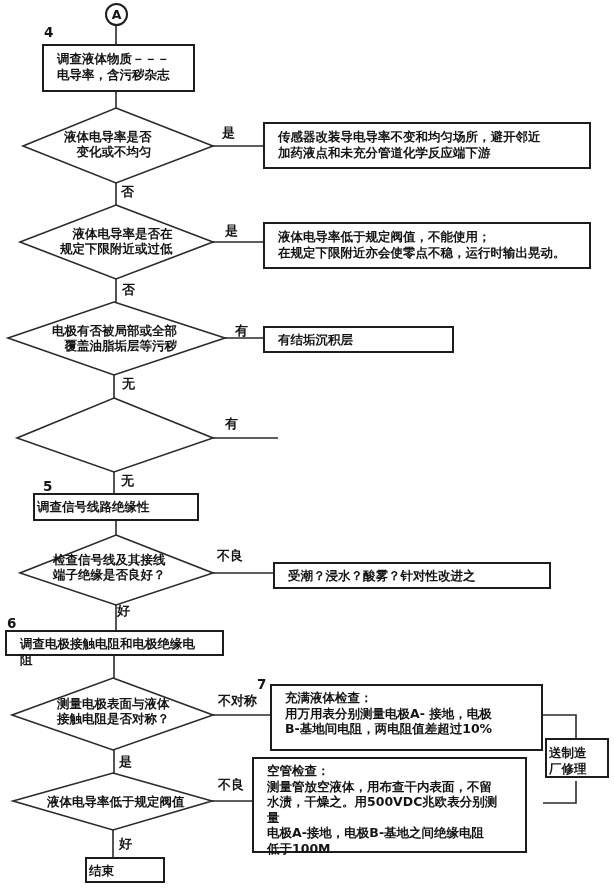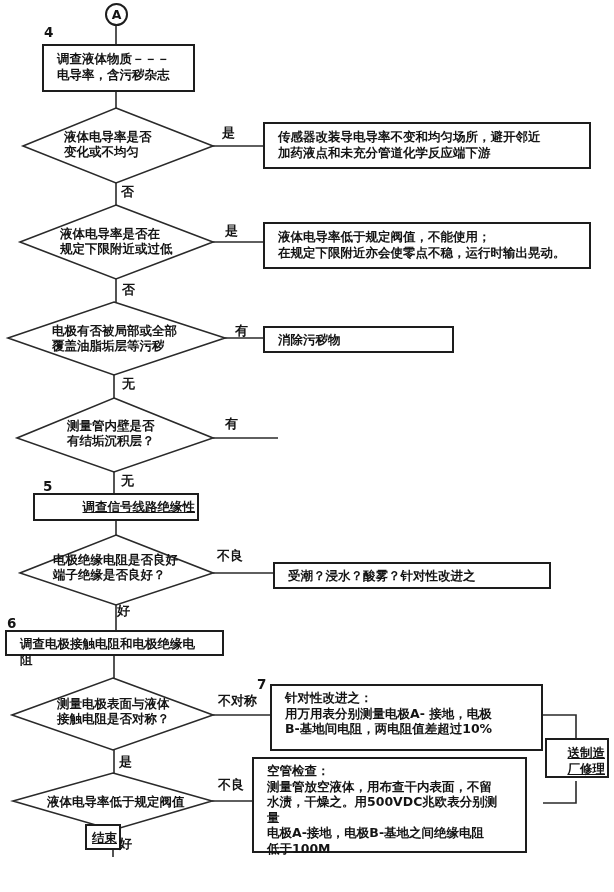--- a/index.html
+++ b/index.html
@@ -10,24 +10,24 @@
   }
   svg.lines { position:absolute; left:0; top:0; z-index:0; }
   svg.lines line, svg.lines path { stroke:#2a2a2a; stroke-width:1.6; fill:none; }
   svg.lines polygon { stroke:#2a2a2a; stroke-width:1.6; fill:#ffffff; }
   .box {
     position:absolute; z-index:2; box-sizing:border-box;
     border:2px solid #1d1d1d; background:#ffffff;
     font-weight:bold; font-size:12.5px; line-height:15.5px;
     white-space:pre-line; padding:5px 23px 0 13px;
   }
-  .box.center { text-align:right; padding-left:2px; padding-right:2px;text-decoration:underline; }
+  .box.center { text-align:left; padding-left:2px; padding-right:2px; }
   .dtxt {
     position:absolute; z-index:2; font-weight:bold; font-size:12.5px;
-    line-height:15px; white-space:pre-line;
+    line-height:15px; white-space:pre-line;text-align:right;
   }
   .lbl {
     position:absolute; z-index:2; font-weight:bold; font-size:13px;
     line-height:14px; white-space:nowrap;
   }
   .num { position:absolute; z-index:2; font-weight:bold; font-size:13.5px; }
   .circleA {
     position:absolute; z-index:2; left:105px; top:3px; width:23px; height:23px;
     box-sizing:border-box; border:2px solid #1d1d1d; border-radius:50%;
     text-align:center; line-height:19px; font-weight:bold; font-size:12.5px;
@@ -79,45 +79,43 @@
   <span class="num" style="left:7px;top:615px">6</span>
   <span class="num" style="left:257px;top:676px">7</span>
   <span class="num" style="left:252px;top:756px">8</span>
 
   <div class="box" style="left:42px;top:44px;width:153px;height:48px">调查液体物质－－－
 电导率，含污秽杂志</div>
   <div class="box" style="left:263px;top:222px;width:328px;height:47px">液体电导率低于规定阀值，不能使用；
 在规定下限附近亦会使零点不稳，运行时输出晃动。</div>
   <div class="box" style="left:263px;top:122px;width:328px;height:47px">传感器改装导电导率不变和均匀场所，避开邻近
 加药液点和未充分管道化学反应端下游</div>
-  <div class="box" style="left:263px;top:326px;width:191px;height:27px;padding-top:4px">消除污秽物</div>
+  <div class="box" style="left:263px;top:326px;width:191px;height:27px;padding-top:4px">有结垢沉积层</div>
   <div class="box center" style="left:33px;top:493px;width:166px;height:28px;padding-top:4px">调查信号线路绝缘性</div>
   <div class="box" style="left:5px;top:630px;width:219px;height:26px;padding-top:4px">调查电极接触电阻和电极绝缘电阻</div>
   <div class="box" style="left:273px;top:562px;width:278px;height:27px;padding-top:4px">受潮？浸水？酸雾？针对性改进之</div>
-  <div class="box" style="left:270px;top:684px;width:273px;height:67px;padding-top:4px">针对性改进之：
+  <div class="box" style="left:270px;top:684px;width:273px;height:67px;padding-top:4px">充满液体检查：
 用万用表分别测量电极A- 接地，电极
 B-基地间电阻，两电阻值差超过10%</div>
   <div class="box" style="left:252px;top:757px;width:275px;height:96px;padding-top:4px">空管检查：
 测量管放空液体，用布查干内表面，不留
 水渍，干燥之。用500VDC兆欧表分别测量
 电极A-接地，电极B-基地之间绝缘电阻
 低于100M</div>
   <div class="box center" style="left:545px;top:738px;width:64px;height:40px">送制造
 厂修理</div>
-  <div class="box center" style="left:85px;top:824px;width:36px;height:26px;padding-top:4px">结束</div>
+  <div class="box center" style="left:85px;top:857px;width:80px;height:26px;padding-top:4px">结束</div>
 
   <div class="dtxt" style="left:64px;top:129px">液体电导率是否
 变化或不均匀</div>
   <div class="dtxt" style="left:52px;top:323px">电极有否被局部或全部
 覆盖油脂垢层等污秽</div>
   <div class="dtxt" style="left:60px;top:226px">液体电导率是否在
 规定下限附近或过低</div>
-  <div class="dtxt" style="left:67px;top:418px">测量管内壁是否
-有结垢沉积层？</div>
-  <div class="dtxt" style="left:53px;top:552px">电极绝缘电阻是否良好
+  <div class="dtxt" style="left:53px;top:552px">检查信号线及其接线
 端子绝缘是否良好？</div>
   <div class="dtxt" style="left:57px;top:696px">测量电极表面与液体
 接触电阻是否对称？</div>
   <div class="dtxt" style="left:47px;top:794px">液体电导率低于规定阀值</div>
 
   <span class="lbl" style="left:222px;top:126px">是</span>
   <span class="lbl" style="left:121px;top:185px">否</span>
   <span class="lbl" style="left:225px;top:224px">是</span>
   <span class="lbl" style="left:122px;top:283px">否</span>
   <span class="lbl" style="left:235px;top:324px">有</span>

